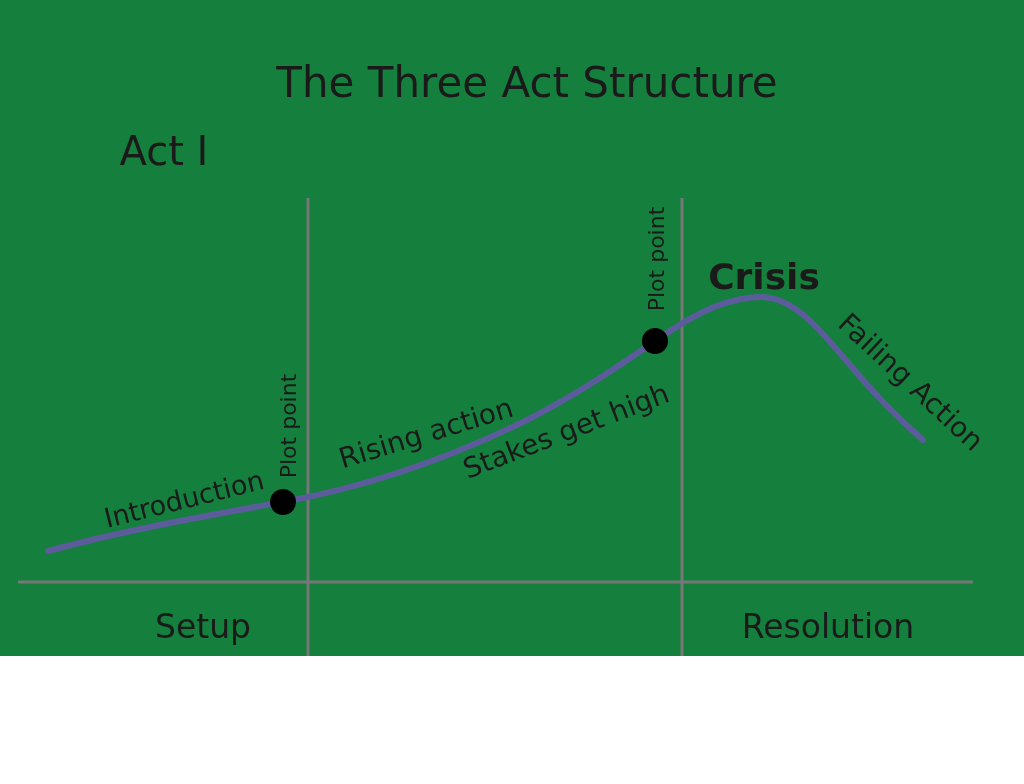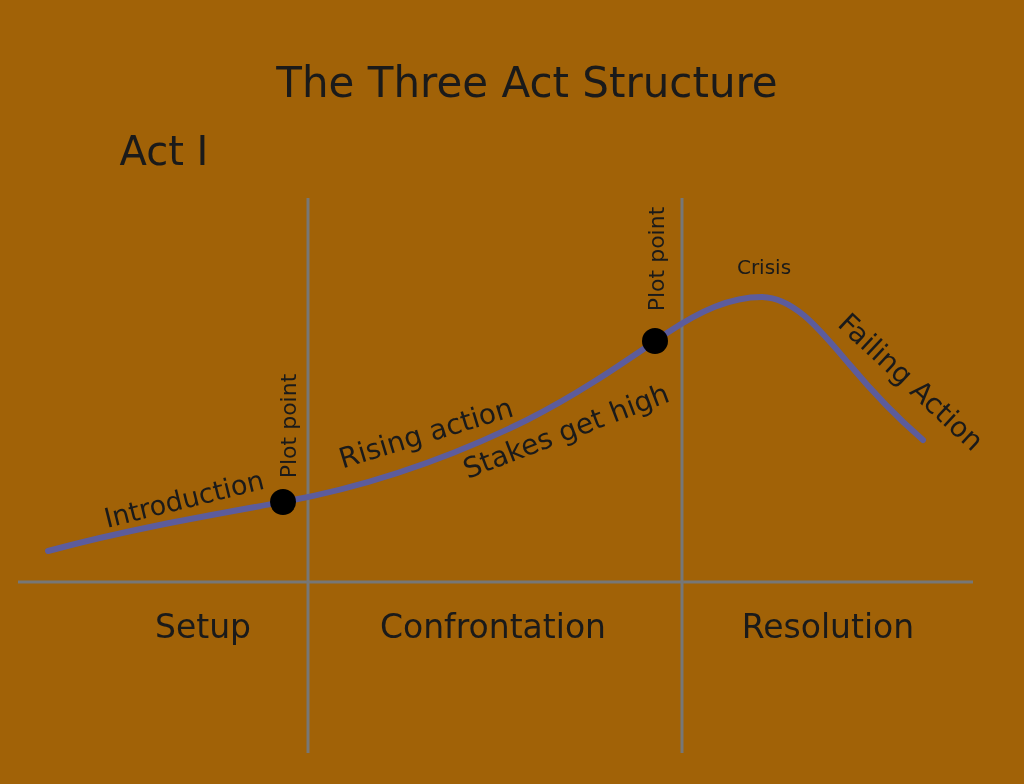--- a/index.html
+++ b/index.html
@@ -4,22 +4,22 @@
 <style>
   html, body {
     margin: 0;
     padding: 0;
     background: #ffffff;
     font-family: "DejaVu Sans", "Liberation Sans", sans-serif;
   }
   .canvas {
     position: relative;
     width: 1024px;
-    height: 784px;
-    background: #a16207;
+    height: 656px;
+    background: #15803d;
     overflow: hidden;
     color: #1a1a1a;
   }
   .layer-svg {
     position: absolute;
     left: 0;
     top: 0;
   }
   .label {
     position: absolute;
@@ -75,23 +75,24 @@
     left: 566px; top: 431px;
     font-size: 28px;
     transform: translate(-50%,-50%) rotate(-21deg);
   }
   .plot-point-2 {
     left: 656px; top: 259px;
     font-size: 22px;
     transform: translate(-50%,-50%) rotate(-90deg);
   }
   .crisis {
-    left: 764px; top: 267px;
-    font-size: 20px;
+    left: 764px; top: 276px;
+    font-size: 36px;
     transform: translate(-50%,-50%);
+    font-weight: bold;
   }
   .failing {
     left: 911px; top: 382px;
     font-size: 28px;
     transform: translate(-50%,-50%) rotate(43deg);
   }
 </style>
 </head>
 <body>
 
@@ -122,16 +123,15 @@
 
   <div class="label rot intro">Introduction</div>
   <div class="label rot plot-point-1">Plot point</div>
   <div class="label rot rising">Rising action</div>
   <div class="label rot stakes">Stakes get high</div>
   <div class="label rot plot-point-2">Plot point</div>
   <div class="label rot crisis">Crisis</div>
   <div class="label rot failing">Failing Action</div>
 
   <div class="label phase-label phase-1">Setup</div>
-  <div class="label phase-label phase-2">Confrontation</div>
   <div class="label phase-label phase-3">Resolution</div>
 
 </div>
 
 </body></html>

